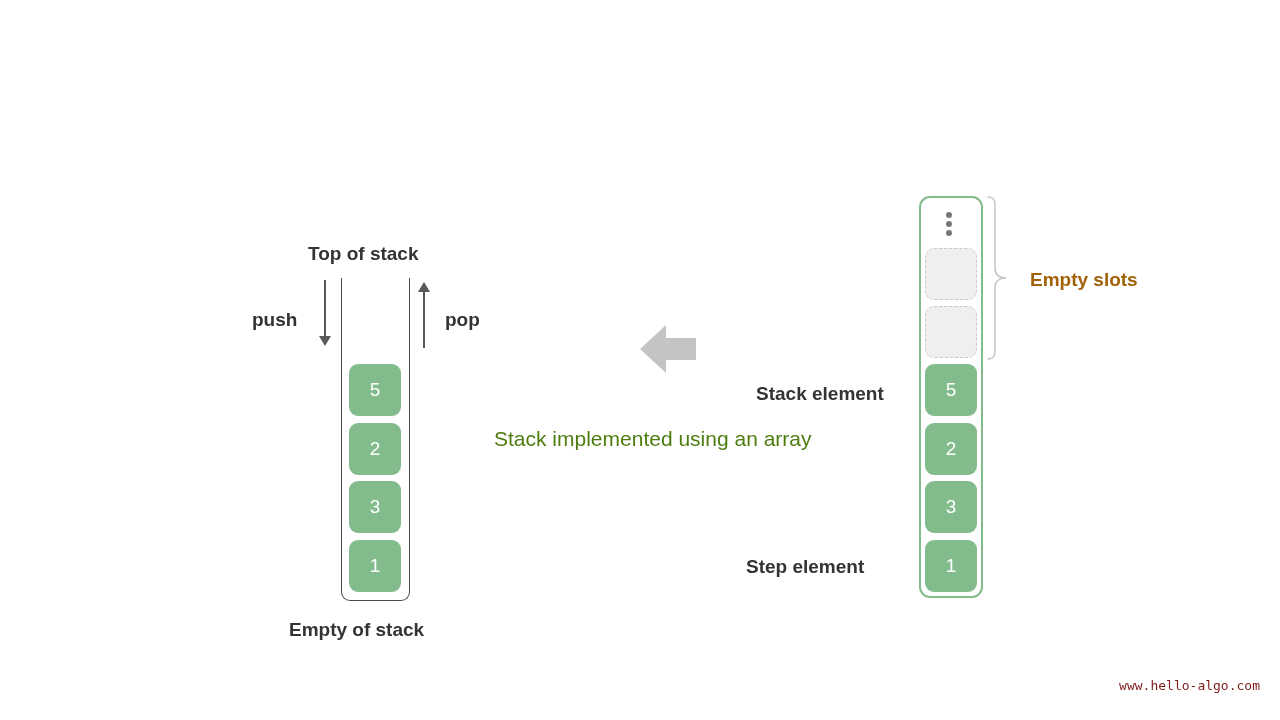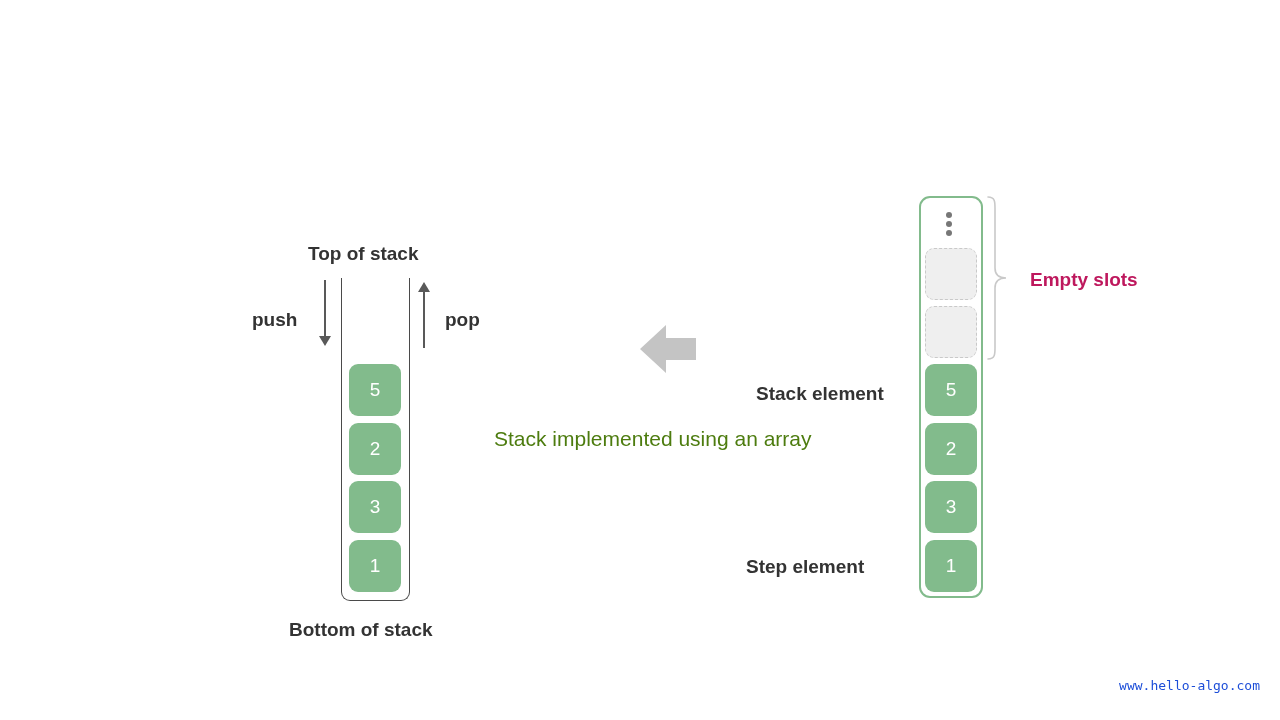--- a/index.html
+++ b/index.html
@@ -27,21 +27,21 @@
     position: absolute;
     white-space: nowrap;
     line-height: 1;
   }
   .lbl-dark {
     color: #333333;
     font-weight: bold;
     font-size: 19px;
   }
   .lbl-gray-bold {
-    color: #be185d;
+    color: #a16207;
     font-weight: bold;
     font-size: 19px;
   }
   .caption {
     color: #4d7c0f;
     font-size: 21px;
     font-weight: normal;
   }
 
   
@@ -172,21 +172,21 @@
     letter-spacing: 1px;
   }
 
   
   #watermark {
     position: absolute;
     right: 20px;
     top: 678px;
     font-family: "DejaVu Sans Mono", "Liberation Mono", monospace;
     font-size: 13px;
-    color: #1d4ed8;
+    color: #7f1d1d;
     white-space: nowrap;
   }
 </style>
 </head>
 <body>
 
 <div class="canvas">
 
   <div class="lbl lbl-dark" style="left:272px; top:244px;">Top of stack</div>
 
@@ -204,21 +204,21 @@
     <div class="vhead vhead-up" style="left:382px; top:282px;"></div>
   </div>
 
   <div id="left-stack-container"></div>
 
   <div class="box" style="left:313px; top:364px;">5</div>
   <div class="box" style="left:313px; top:423px;">2</div>
   <div class="box" style="left:313px; top:481px;">3</div>
   <div class="box" style="left:313px; top:540px;">1</div>
 
-  <div class="lbl lbl-dark" style="left:253px; top:620px;">Bottom of stack</div>
+  <div class="lbl lbl-dark" style="left:253px; top:620px;">Empty of stack</div>
 
   <div id="transform-arrow">
     <svg width="56" height="52" viewBox="0 0 56 52">
       <path d="M0 26 L26 2 L26 15 L56 15 L56 37 L26 37 L26 50 Z" fill="#c4c4c4"></path>
     </svg>
   </div>
 
   <div class="lbl caption" style="left:458px; top:428px;">Stack implemented using an array</div>
 
   <div id="right-stack-container"></div>

